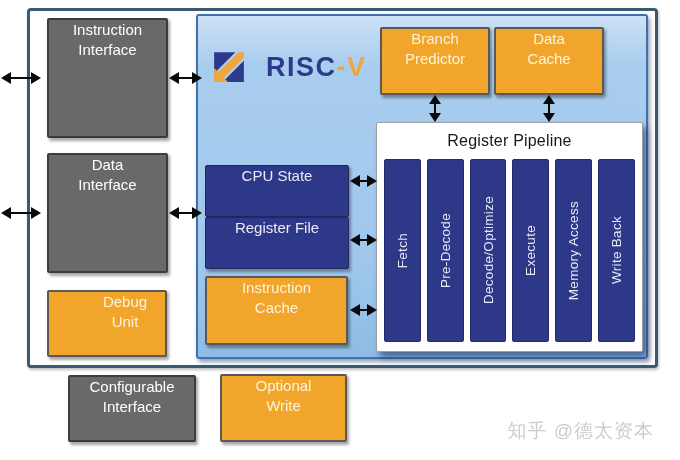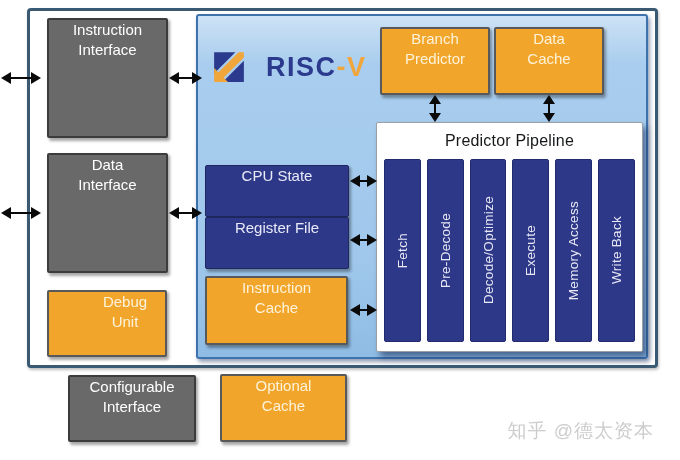--- a/index.html
+++ b/index.html
@@ -126,21 +126,21 @@
   <div class="block orange" style="left:380px; top:27px; width:110px; height:68px;">
     <span>Branch
 Predictor</span>
   </div>
   <div class="block orange" style="left:494px; top:27px; width:110px; height:68px;">
     <span>Data
 Cache</span>
   </div>
 
   <div class="pipeline-box">
-    <div class="pipeline-title">Predictor Pipeline</div>
+    <div class="pipeline-title">Register Pipeline</div>
     <div class="stages">
       <div class="stage">
         <span class="stage-label">Fetch</span>
       </div>
       <div class="stage">
         <span class="stage-label">Pre-Decode</span>
       </div>
       <div class="stage">
         <span class="stage-label">Decode/Optimize</span>
       </div>
@@ -155,21 +155,21 @@
       </div>
     </div>
   </div>
 
   <div class="block gray" style="left:68px; top:375px; width:128px; height:67px;">
     <span>Configurable
 Interface</span>
   </div>
   <div class="block orange" style="left:220px; top:374px; width:127px; height:68px;">
     <span>Optional
-Cache</span>
+Write</span>
   </div>
 
   <div class="ah" style="left:1px; top:72px; width:40px;">
       <i class="s"></i>
     </div>
   <div class="ah" style="left:1px; top:207px; width:40px;">
       <i class="s"></i>
     </div>
   <div class="ah" style="left:169px; top:72px; width:33px;">
       <i class="s"></i>

